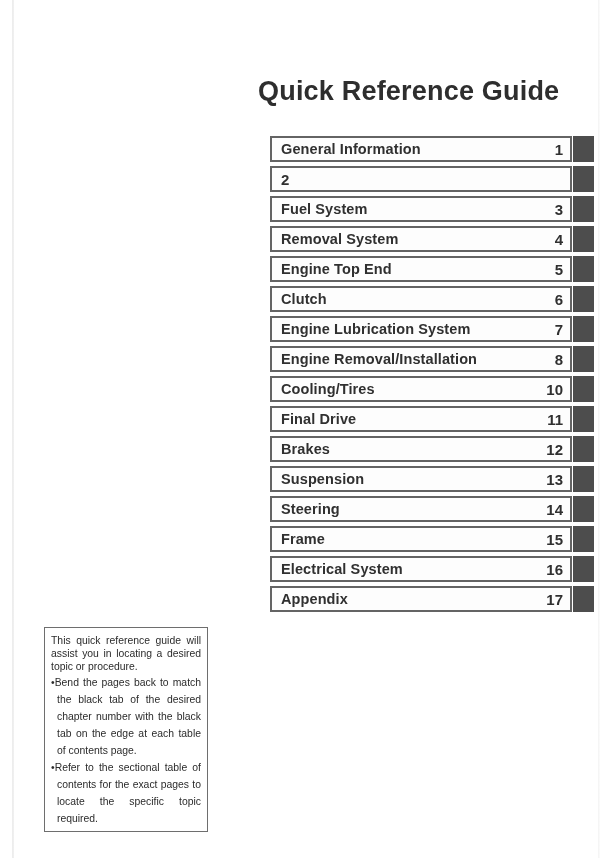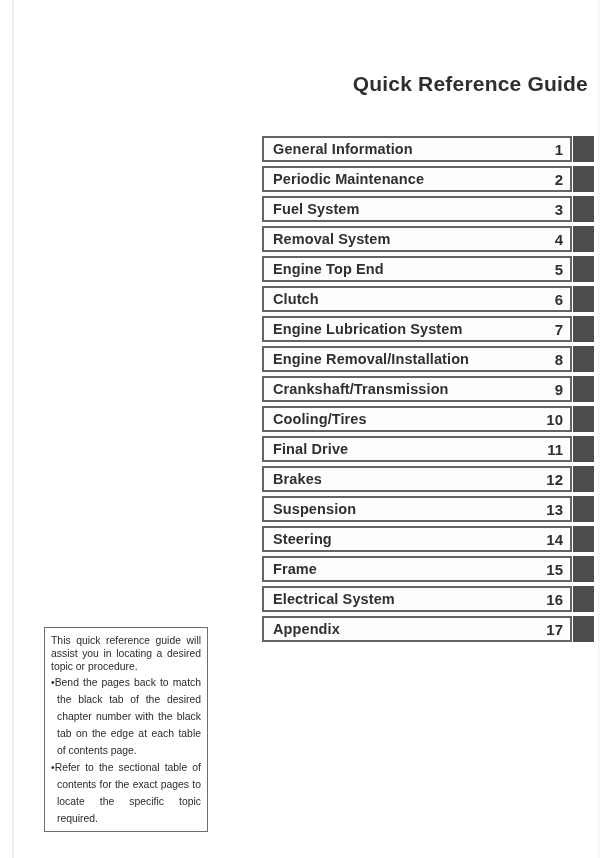--- a/index.html
+++ b/index.html
@@ -35,42 +35,42 @@
     background: linear-gradient(to left, #fbfbfb, #f0f0f0);
     opacity: .8;
   }
 
   
   #page-title {
     position: absolute;
     left: 258px;
     top: 58px;
     width: 330px;
-    text-align: right;
-    font-size: 21px;
+    text-align: left;
+    font-size: 27px;
     font-weight: bold;
     letter-spacing: .2px;
     color: #2e2e2e;
   }
 
   
   #chapter-list {
     position: absolute;
     left: 262px;
     top: 136px;
     width: 332px;
   }
   .chapter-row {
     position: relative;
     height: 26px;
     margin-bottom: 4px;
   }
   .chapter-box {
     position: absolute;
-    left: 0;
+    left: 8px;
     top: 0;
     right: 22px;
     height: 26px;
     box-sizing: border-box;
     border: 2px solid #646464;
     background: #fdfdfd;
     display: flex;
     align-items: center;
     justify-content: space-between;
     padding: 0 7px 0 9px;
@@ -138,21 +138,20 @@
 <div id="chapter-list">
     <div class="chapter-row">
       <div class="chapter-box">
         <span class="chapter-label">General Information</span>
         <span class="chapter-number">1</span>
       </div>
       <div class="chapter-tab"></div>
     </div>
     <div class="chapter-row">
       <div class="chapter-box">
-        <span class="chapter-label">Periodic Maintenance</span>
         <span class="chapter-number">2</span>
       </div>
       <div class="chapter-tab"></div>
     </div>
     <div class="chapter-row">
       <div class="chapter-box">
         <span class="chapter-label">Fuel System</span>
         <span class="chapter-number">3</span>
       </div>
       <div class="chapter-tab"></div>
@@ -182,27 +181,20 @@
       <div class="chapter-box">
         <span class="chapter-label">Engine Lubrication System</span>
         <span class="chapter-number">7</span>
       </div>
       <div class="chapter-tab"></div>
     </div>
     <div class="chapter-row">
       <div class="chapter-box">
         <span class="chapter-label">Engine Removal/Installation</span>
         <span class="chapter-number">8</span>
-      </div>
-      <div class="chapter-tab"></div>
-    </div>
-    <div class="chapter-row">
-      <div class="chapter-box">
-        <span class="chapter-label">Crankshaft/Transmission</span>
-        <span class="chapter-number">9</span>
       </div>
       <div class="chapter-tab"></div>
     </div>
     <div class="chapter-row">
       <div class="chapter-box">
         <span class="chapter-label">Cooling/Tires</span>
         <span class="chapter-number">10</span>
       </div>
       <div class="chapter-tab"></div>
     </div>

